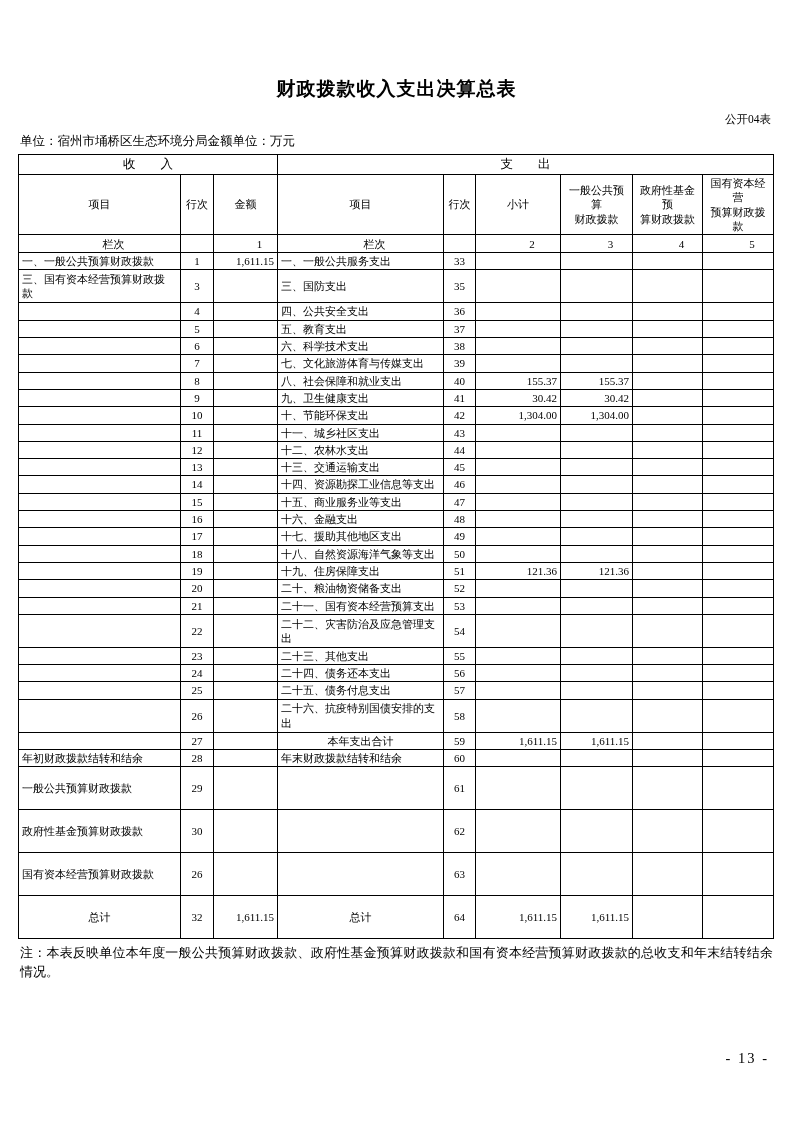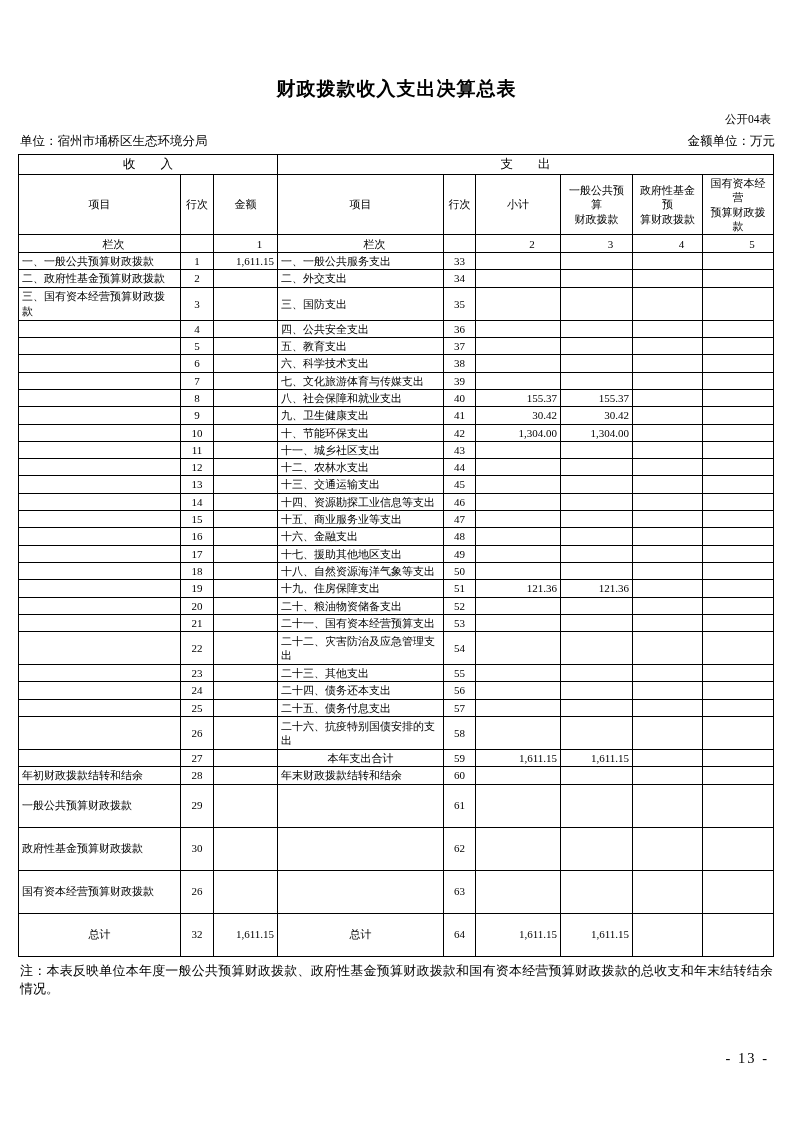--- a/index.html
+++ b/index.html
@@ -22,21 +22,21 @@
   }
   .table-code {
     margin-top: 10px;
     margin-right: 22px;
     text-align: right;
     font-size: 11.5px;
   }
   .meta-line {
     margin: 6px 18px 4px 20px;
     display: flex;
-    justify-content: space-between;
+    justify-content: flex-start;
     font-size: 12.5px;
   }
 
   table.main {
     border-collapse: collapse;
     table-layout: fixed;
     margin-left: 18px;
     width: 755px;
     font-size: 11px;
   }
@@ -139,31 +139,20 @@
           <td class="al-left">一、一般公共预算财政拨款</td>
           <td class="al-center">1</td>
           <td class="al-right">1,611.15</td>
           <td class="al-left">一、一般公共服务支出</td>
           <td class="al-center">33</td>
           <td class="al-right"></td>
           <td class="al-right"></td>
           <td class="al-right"></td>
           <td class="al-right"></td>
         </tr>
-        <tr>
-          <td class="al-left">二、政府性基金预算财政拨款</td>
-          <td class="al-center">2</td>
-          <td class="al-right"></td>
-          <td class="al-left">二、外交支出</td>
-          <td class="al-center">34</td>
-          <td class="al-right"></td>
-          <td class="al-right"></td>
-          <td class="al-right"></td>
-          <td class="al-right"></td>
-        </tr>
         <tr style="height: 33px;">
           <td class="al-left">三、国有资本经营预算财政拨
 款</td>
           <td class="al-center">3</td>
           <td class="al-right"></td>
           <td class="al-left">三、国防支出</td>
           <td class="al-center">35</td>
           <td class="al-right"></td>
           <td class="al-right"></td>
           <td class="al-right"></td>

